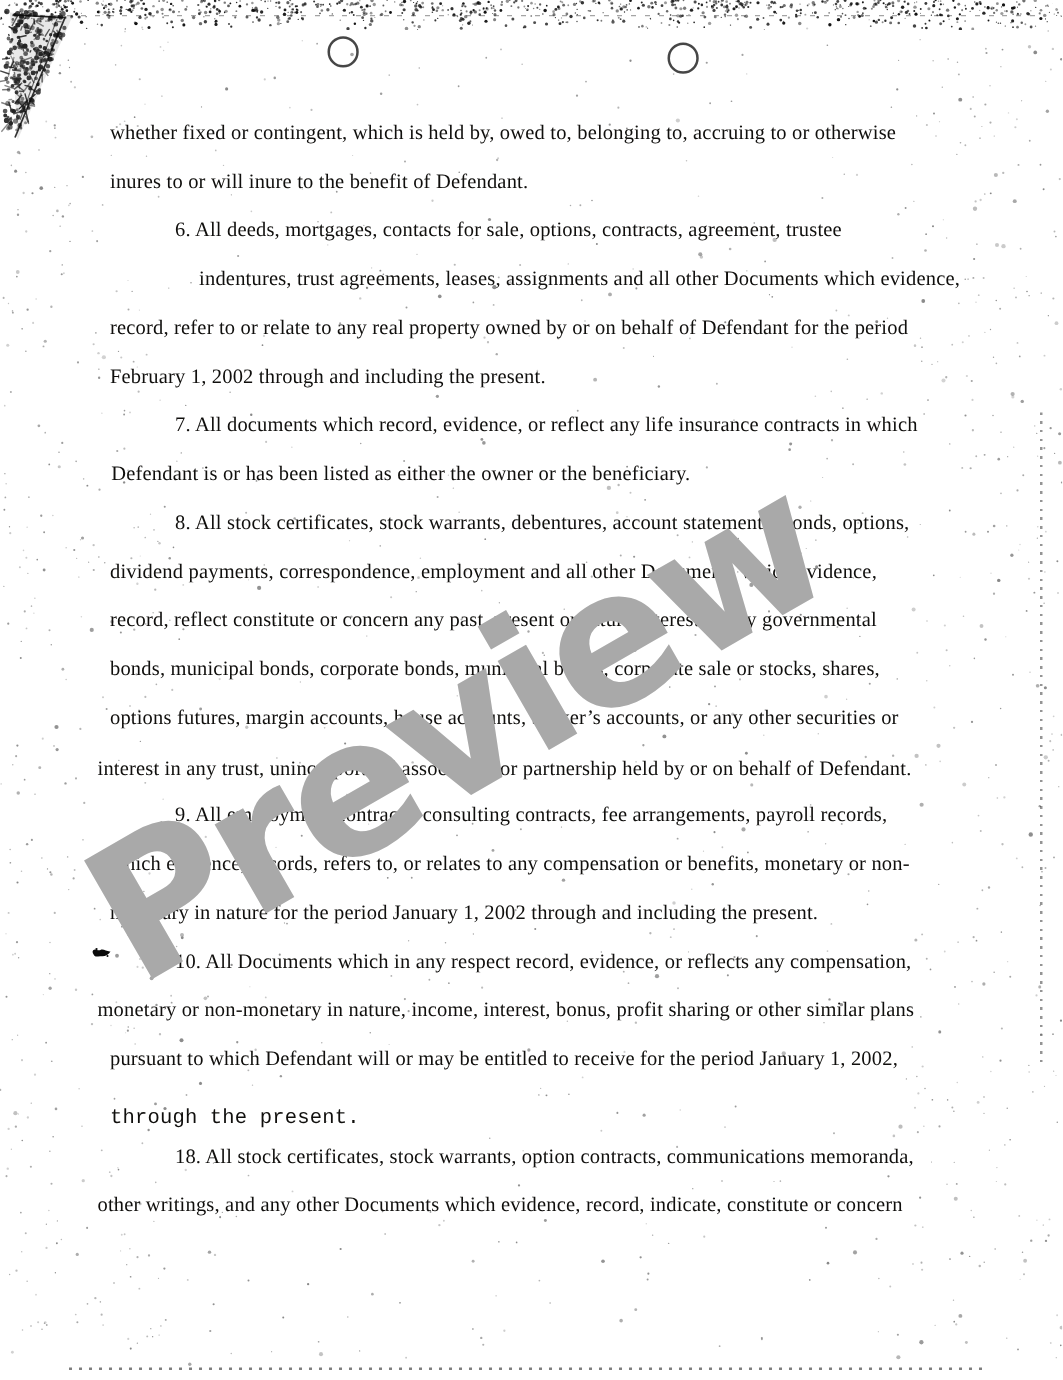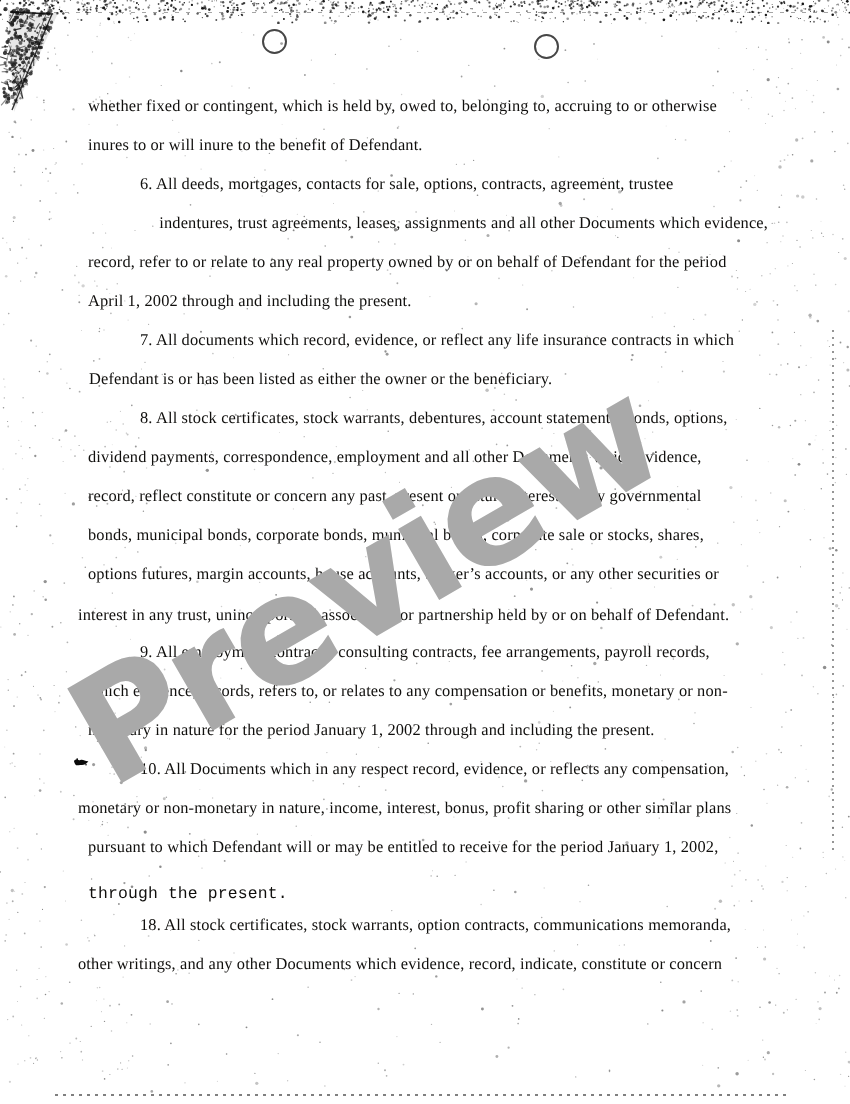--- a/index.html
+++ b/index.html
@@ -7,20 +7,21 @@
     padding: 0;
     background: #ffffff;
   }
   #page {
     position: relative;
     width: 850px;
     height: 1104px;
     background: #ffffff;
     overflow: hidden;
     font-family: "Liberation Serif", "DejaVu Serif", serif;
+    border-radius: 18px;
   }
 
   
   .speckle {
     position: absolute;
     pointer-events: none;
   }
   #speckle-field {
     left: 0; top: 0; width: 850px; height: 1104px;
     opacity: 0.55;
@@ -2514,21 +2515,21 @@
   </svg>
 
   <div id="right-edge-line"></div>
 
   <div id="doc-body">
       <div class="line" style="top: 98px;">whether fixed or contingent, which is held by, owed to, belonging to, accruing to or otherwise</div>
       <div class="line" style="top: 137px;">inures to or will inure to the benefit of Defendant.</div>
       <div class="line indent" style="top: 176px;">6.  All deeds, mortgages, contacts for sale, options, contracts, agreement, trustee</div>
       <div class="line" style="top: 215px; text-align: right;">indentures, trust agreements, leases, assignments and all other Documents which evidence,</div>
       <div class="line" style="top: 254px;">record, refer to or relate to any real property owned by or on behalf of Defendant for the period</div>
-      <div class="line" style="top: 293px;">April 1, 2002 through and including the present.</div>
+      <div class="line" style="top: 293px;">February 1, 2002 through and including the present.</div>
       <div class="line indent" style="top: 332px;">7.  All documents which record, evidence, or reflect any life insurance contracts in which</div>
       <div class="line outdent" style="top: 371px; margin-left: 11px;">Defendant is or has been listed as either the owner or the beneficiary.</div>
       <div class="line indent" style="top: 410px;">8.  All stock certificates, stock warrants, debentures, account statements, bonds, options,</div>
       <div class="line" style="top: 449px;">dividend payments, correspondence, employment and all other Documents which evidence,</div>
       <div class="line" style="top: 488px;">record, reflect constitute or concern any past, present or future interest in any governmental</div>
       <div class="line" style="top: 527px;">bonds, municipal bonds, corporate bonds, municipal bonds, corporate sale or stocks, shares,</div>
       <div class="line" style="top: 566px;">options futures, margin accounts, house accounts, broker’s accounts, or any other securities or</div>
       <div class="line outdent" style="top: 607px; font-family: Liberation Serif, serif;">interest in any trust, unincorporated association or partnership held by or on behalf of Defendant.</div>
       <div class="line indent" style="top: 644px;">9.  All employment contracts, consulting contracts, fee arrangements, payroll records,</div>
       <div class="line" style="top: 683px;">which evidence, records, refers to, or relates to any compensation or benefits, monetary or non-</div>

